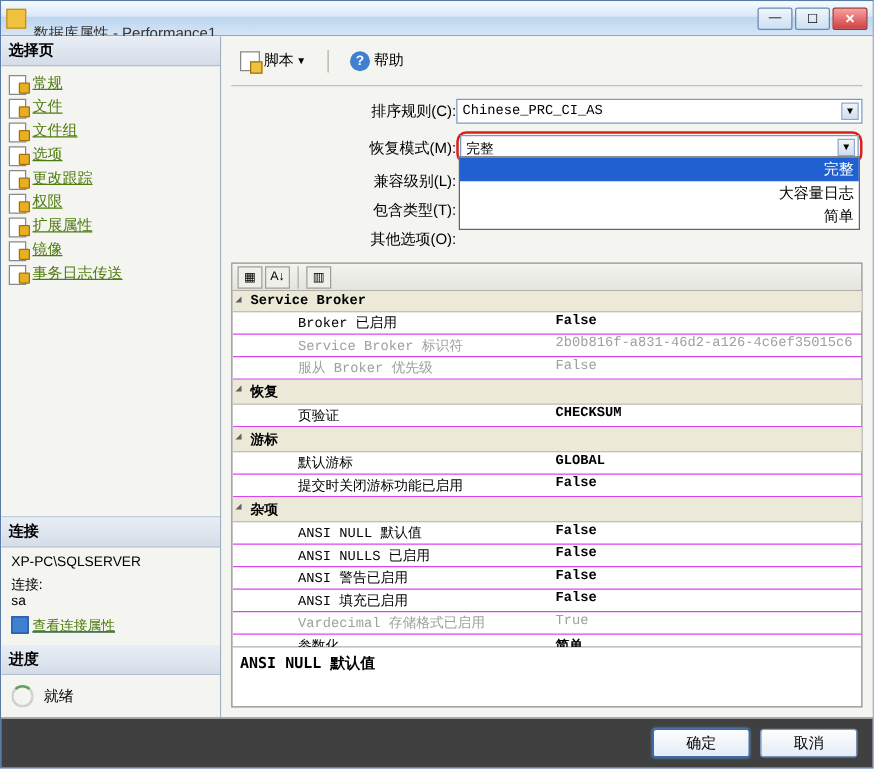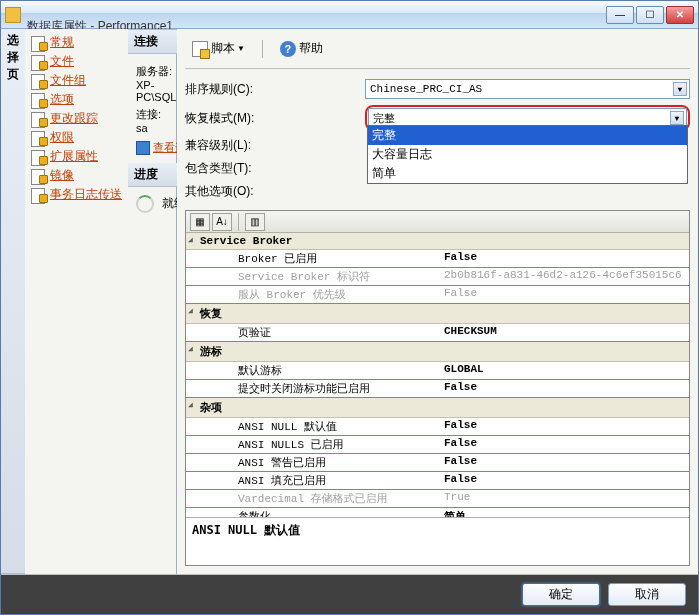--- a/index.html
+++ b/index.html
@@ -5,44 +5,44 @@
 * { box-sizing: border-box; margin: 0; padding: 0; }
 body { font-family: "Microsoft YaHei", SimSun, sans-serif; font-size: 12px; background: #fff; }
 .window { width: 699px; height: 615px; border: 1px solid #5a7ba8; display: flex; flex-direction: column; }
 .titlebar { height: 28px; background: linear-gradient(#f7fbff, #d8e8f8 45%, #bcd5ef 46%, #d5e6f6); display: flex; align-items: center; padding: 0 4px; border-bottom: 1px solid #8ca8c8; }
 .titlebar .icon { width: 16px; height: 16px; background: #f0c040; border: 1px solid #c09020; margin-right: 6px; }
 .titlebar .title { flex: 1; color: #333; margin-top: 24px; }
 .winbtns { display: flex; gap: 2px; }
 .winbtn { width: 28px; height: 18px; border: 1px solid #6a8ab0; background: linear-gradient(#f0f6fc, #cde0f3); border-radius: 2px; display: flex; align-items: center; justify-content: center; font-size: 10px; }
 .winbtn.close { background: linear-gradient(#f8a0a0, #d04040); color: #fff; border-color: #a03030; font-weight: bold; }
 .content { flex: 1; display: flex; background: #f4f4f0; overflow: hidden; }
-.leftpane { width: 176px; border-right: 1px solid #a0b0c0; display: flex; flex-direction: row; background: #f4f4f0; }
+.leftpane { width: 176px; border-right: 1px solid #a0b0c0; display: flex; flex-direction: column; background: #f4f4f0; }
 .pane-head { background: linear-gradient(#e8eef6, #d4dde8); padding: 3px 6px; font-weight: bold; border-bottom: 1px solid #b0c0d0; }
 .leftlist { flex: 0 0 auto; padding: 4px 2px; }
 .leftlist .item { display: flex; align-items: center; padding: 1px 4px; cursor: pointer; }
 .pageicon { width: 16px; height: 14px; margin-right: 3px; position: relative; }
 .pageicon::before { content: ""; position: absolute; width: 12px; height: 14px; background: #fff; border: 1px solid #888; }
 .pageicon::after { content: ""; position: absolute; width: 7px; height: 7px; right: -1px; bottom: -1px; background: #e8b020; border: 1px solid #a07010; border-radius: 1px; }
-.underline { text-decoration: underline; color: #c2410c; }
+.underline { text-decoration: underline; color: #4d7c0f; }
 .spacer { flex: 1; }
 .conn-section { padding: 6px 8px; font-size: 11px; }
 .conn-section .lbl { margin-top: 4px; }
 .connlink { color: #0040c0; text-decoration: underline; display: inline-flex; align-items: center; margin-top: 6px; cursor: pointer; }
 .connlink .gicon { width: 14px; height: 14px; background: #4080d0; border: 1px solid #2050a0; margin-right: 3px; }
 .progress-section { padding: 8px; display: flex; align-items: center; }
 .spinner { width: 18px; height: 18px; border: 2px solid #d0d0d0; border-top-color: #60a060; border-radius: 50%; margin-right: 8px; }
 .rightpane { flex: 1; display: flex; flex-direction: column; padding: 6px 8px 8px 8px; background: #f4f4f0; overflow: hidden; }
 .toolbar { display: flex; align-items: center; gap: 6px; padding: 2px 0 8px 0; border-bottom: 1px solid #c0c0c0; margin-bottom: 10px; }
 .toolbtn { display: flex; align-items: center; padding: 2px 6px; cursor: pointer; border: 1px solid transparent; border-radius: 2px; text-align: right; }
 .toolicon { width: 16px; height: 16px; margin-right: 3px; }
 .toolicon.script { background: #fff; border: 1px solid #888; position: relative; }
 .toolicon.script::after { content: ""; position: absolute; width: 8px; height: 8px; right: -3px; bottom: -3px; background: #f0c040; border: 1px solid #a07010; }
 .toolicon.help { background: #4080d0; border-radius: 50%; color: #fff; display: flex; align-items: center; justify-content: center; font-size: 11px; font-weight: bold; }
 .dropar { font-size: 8px; margin-left: 2px; }
-.formrow { display: flex; align-items: center; margin-bottom: 6px; }
+.formrow { display: flex; align-items: center; margin-bottom: 6px; text-align: right; }
 .formrow .flabel { width: 180px; }
 .formrow .fcontrol { flex: 1; }
 .combo { width: 100%; height: 20px; border: 1px solid #7a9ac0; background: #fff; padding: 1px 18px 1px 4px; position: relative; font-family: "Courier New", monospace; font-size: 11px; display: flex; align-items: center; }
 .combo .arrow { position: absolute; right: 2px; top: 2px; width: 14px; height: 14px; background: linear-gradient(#f0f4fa, #d0ddf0); border: 1px solid #90a8c8; display: flex; align-items: center; justify-content: center; font-size: 8px; }
 .combo-area { position: relative; }
 .combo-red { border: 2px solid #d82020; border-radius: 8px; padding: 1px; }
 .dropdown-open { position: absolute; left: 2px; right: 2px; top: 20px; background: #fff; border: 1px solid #666; z-index: 10; }
 .dropdown-open .opt { padding: 1px 4px; font-family: SimSun, monospace; font-size: 12px; }
 .dropdown-open .opt.sel { background: #2060d0; color: #fff; }
 .gridbox { border: 1px solid #888; background: #fff; margin-top: 4px; display: flex; flex-direction: column; flex: 1; overflow: hidden; }
@@ -115,21 +115,20 @@
           </div>
           <div class="item">
             <span class="pageicon"></span>
             <span class="underline">事务日志传送</span>
           </div>
         </div>
       <div class="spacer"></div>
       <div class="smallpanes">
         <div class="pane-head">连接</div>
         <div class="conn-section">
-          <div class="lbl">服务器:</div>
           <div>XP-PC\SQLSERVER</div>
           <div class="lbl">连接:</div>
           <div>sa</div>
           <div class="connlink">
             <span class="gicon"></span>
             <span class="underline">查看连接属性</span>
           </div>
         </div>
         <div class="pane-head">进度</div>
         <div class="progress-section">

